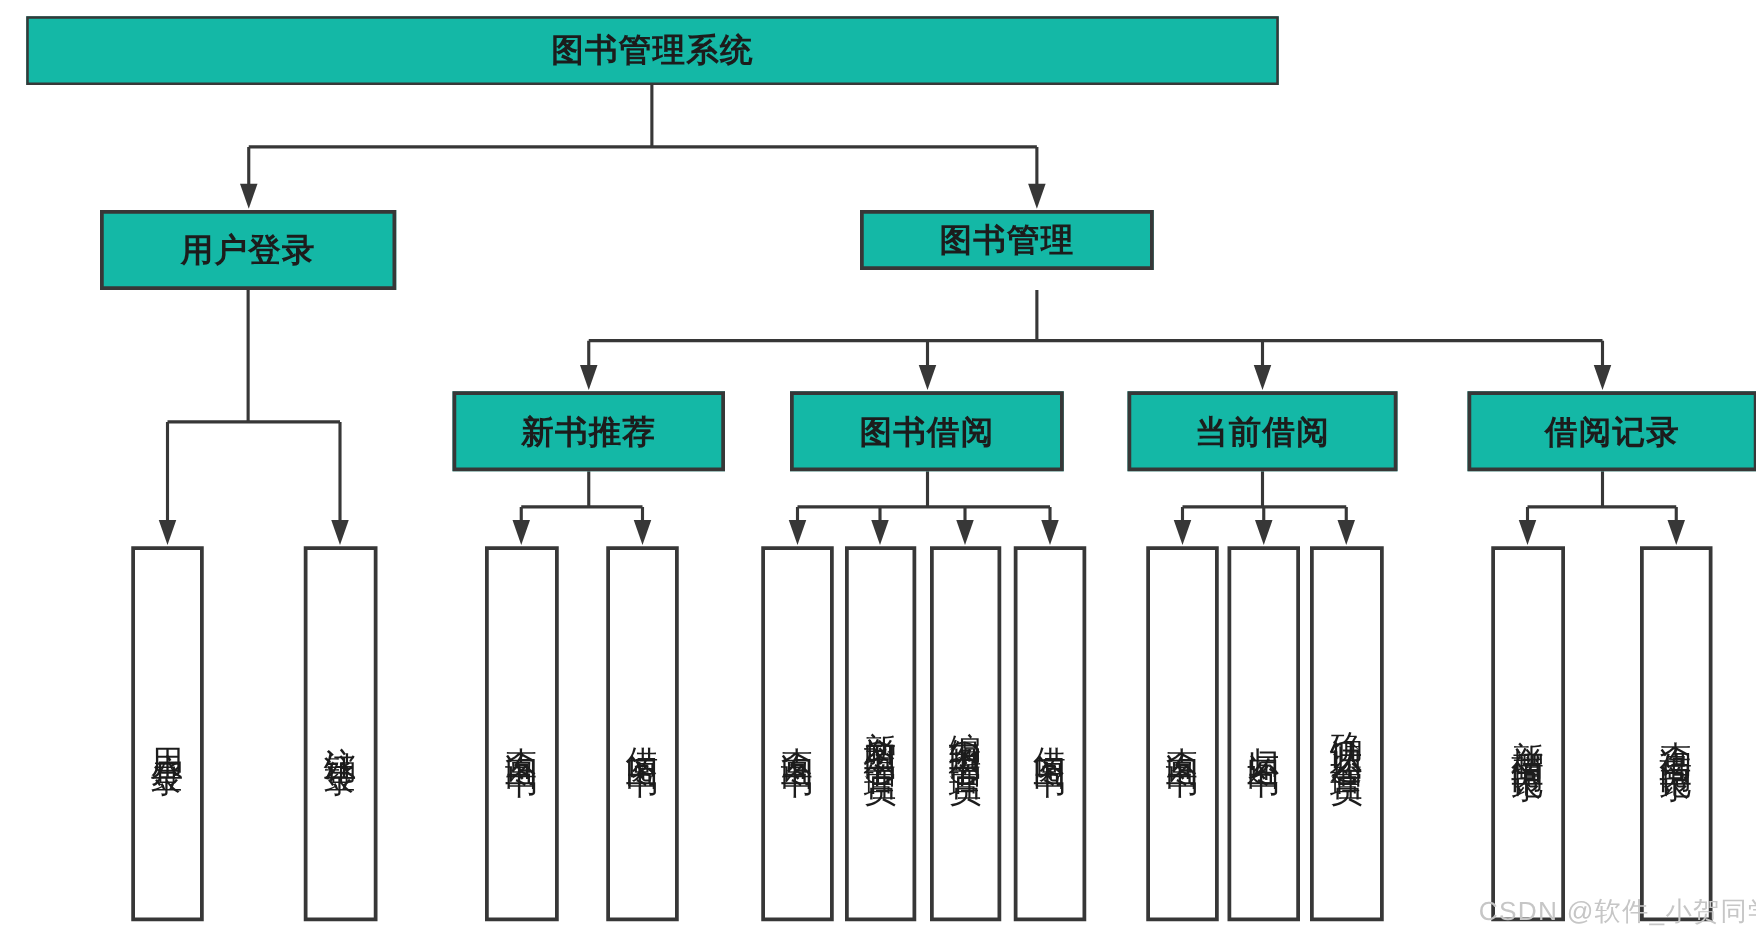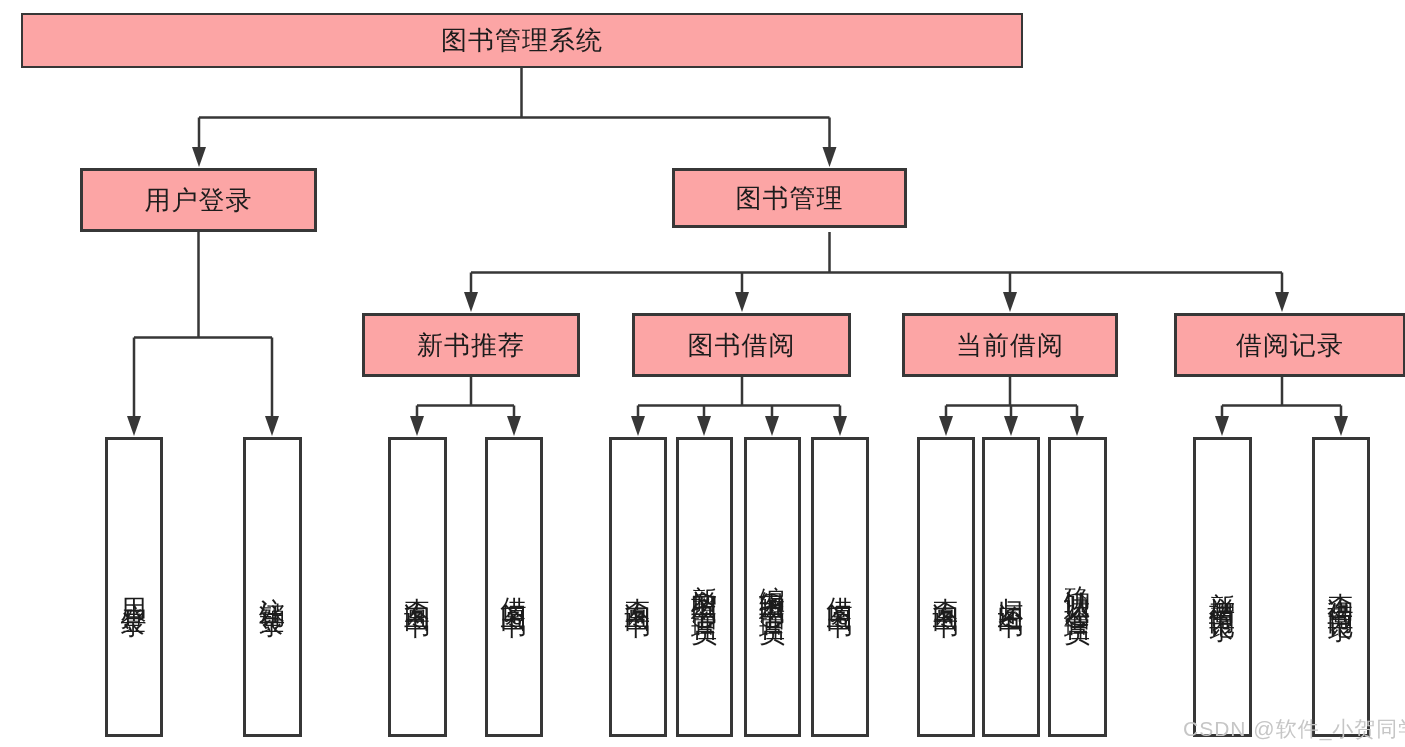--- a/index.html
+++ b/index.html
@@ -13,29 +13,30 @@
     overflow: hidden;
   }
   .connectors {
     position: absolute;
     left: 0; top: 0;
     width: 1405px; height: 747px;
     z-index: 1;
   }
   .node {
     position: absolute;
-    background: #fca5a5;
+    background: #14b8a6;
     border: 3px solid #373737;
     display: flex;
     align-items: center;
     justify-content: center;
     font-size: 26px;
     color: #1c1c1c;
     letter-spacing: 1px;
     z-index: 2;
+    font-weight: bold;
   }
   .node.root { border-width: 2px; }
   .leaf {
     position: absolute;
     top: 437px;
     height: 300px;
     background: #ffffff;
     border: 3px solid #373737;
     display: flex;
     align-items: center;
@@ -103,21 +104,21 @@
     <polygon points="1334,416 1348,416 1341,436" fill="#373737" stroke="none"></polygon>
   </svg>
 
   <div class="node root" style="left:21px; top:13px; width:1002px; height:55px;">
     <span>图书管理系统</span>
   </div>
 
   <div class="node" style="left:80px; top:168px; width:237px; height:64px;">
     <span>用户登录</span>
   </div>
-  <div class="node" style="left:672px; top:168px; width:235px; height:60px;justify-content:center;">
+  <div class="node" style="left:688px; top:168px; width:235px; height:48px;justify-content:center;">
     <span>图书管理</span>
   </div>
 
   <div class="node" style="left:362px; top:313px; width:218px; height:64px;text-align:right;">
     <span>新书推荐</span>
   </div>
   <div class="node" style="left:632px; top:313px; width:219px; height:64px;">
     <span>图书借阅</span>
   </div>
   <div class="node" style="left:902px; top:313px; width:216px; height:64px;">

